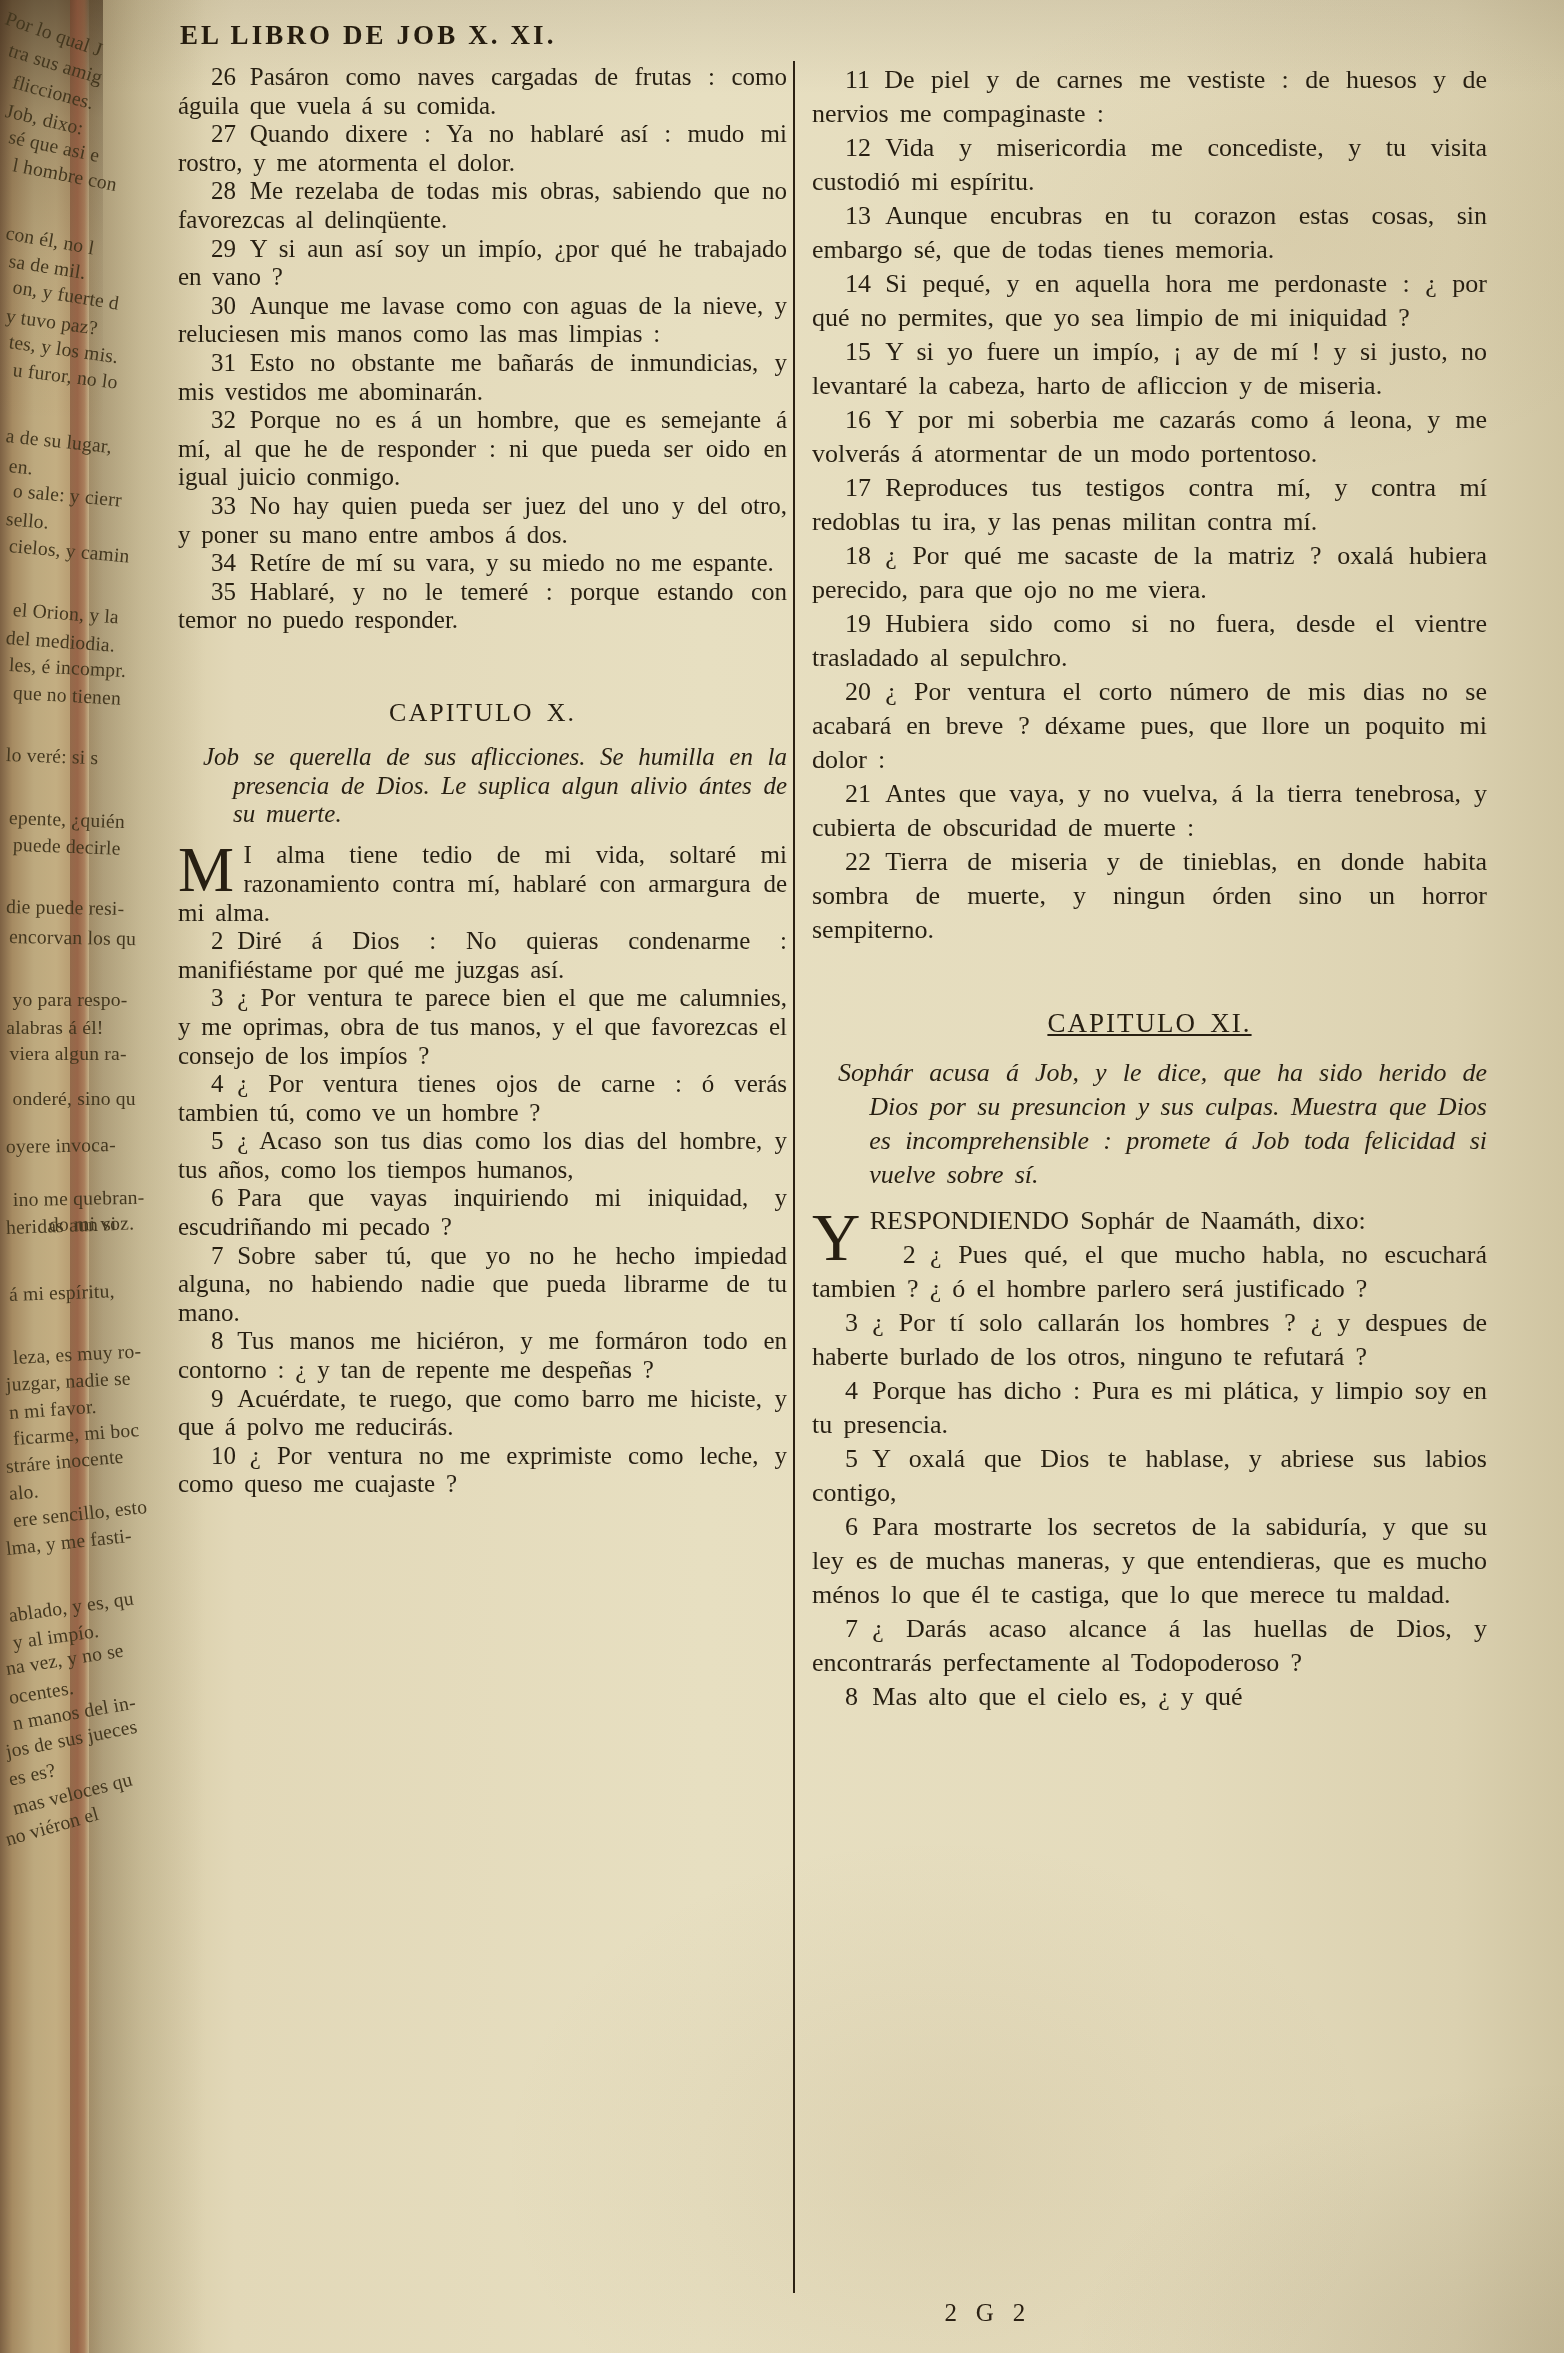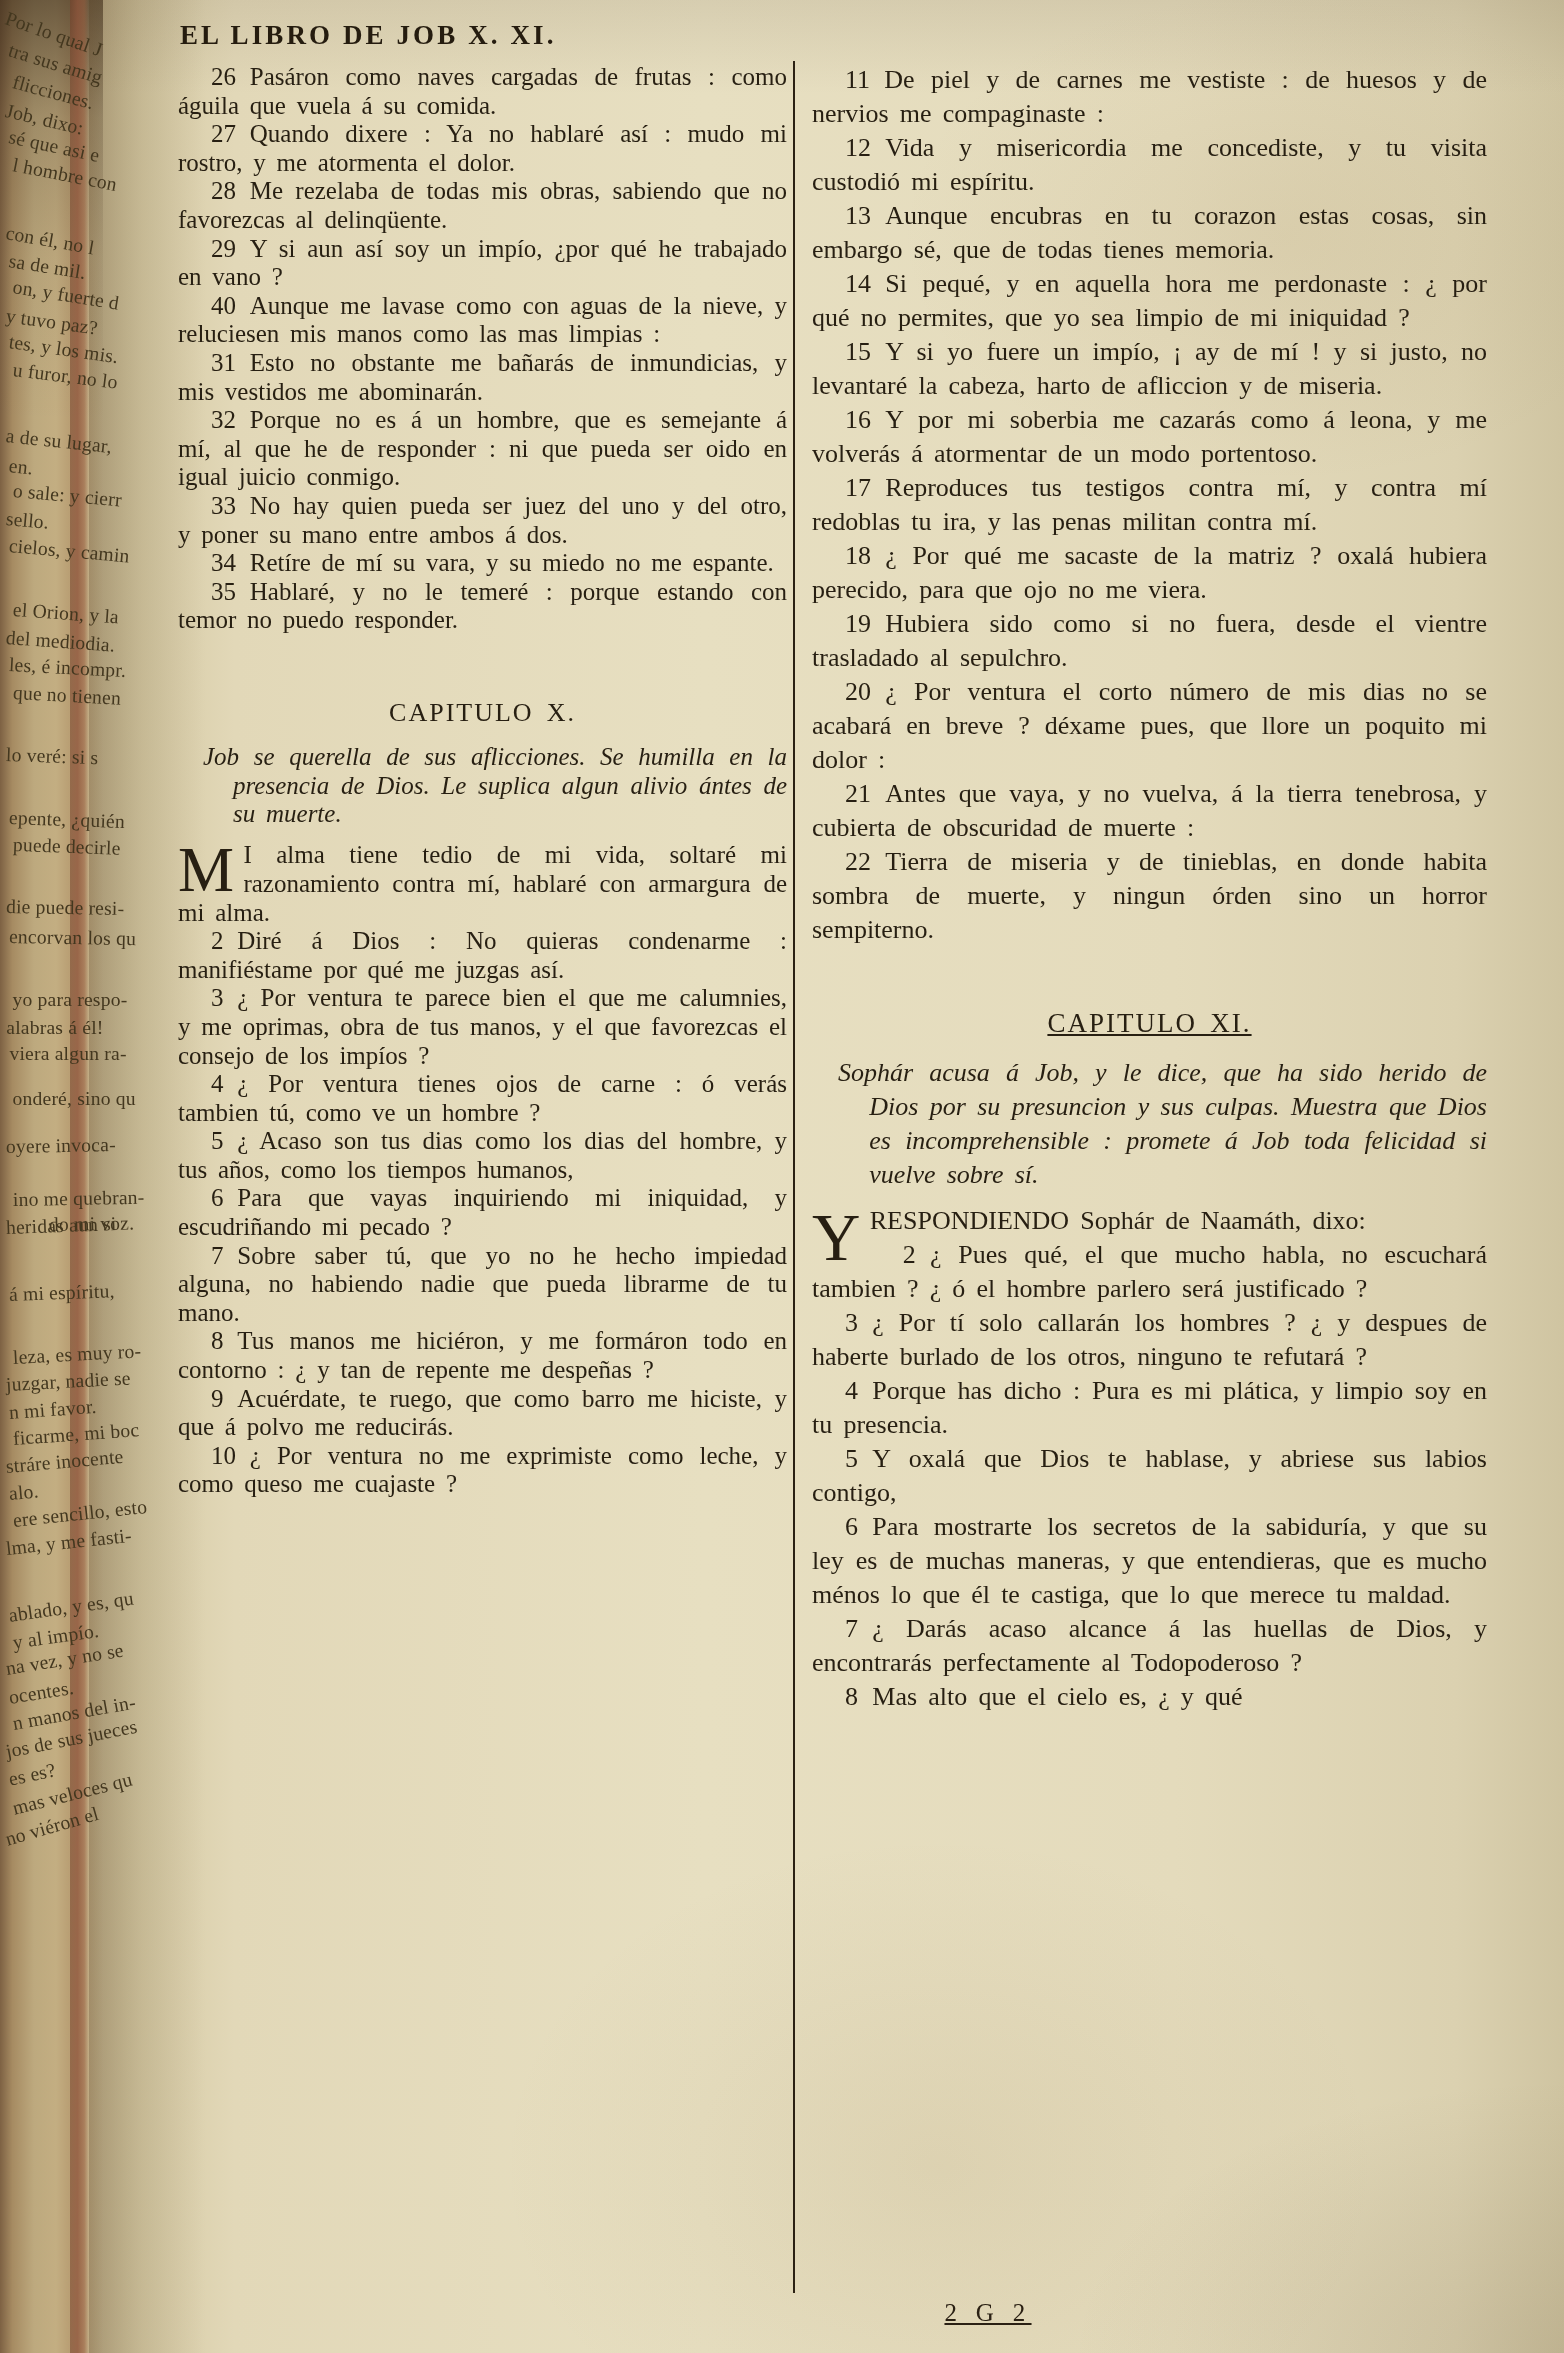--- a/index.html
+++ b/index.html
@@ -106,21 +106,20 @@
   }
   #col-left .chapter-summary { line-height: 28.6px; }
   #col-right .chapter-summary { line-height: 34px; }
   #footer {
     position: absolute; left: 906px; top: 2299px; width: 164px;
     text-align: center;
     font-size: 25px;
     letter-spacing: 6.3px;
     color: #2a2013;
     z-index: 4;
-    text-decoration: underline;
   }
 </style>
 </head>
 <body>
 
 <div id="page">
   <div id="edge-stack"></div>
   <div id="spine-stripe"></div>
   <div id="spine-shadow"></div>
 
@@ -180,21 +179,21 @@
     </div>
 
   <div id="header">EL LIBRO DE JOB X. XI.</div>
   <div id="divider"></div>
 
   <div id="col-left" class="col">
       <p class="verse"><span class="vnum">26</span><span>Pasáron como naves cargadas de frutas : como águila que vuela á su comida.</span></p>
       <p class="verse"><span class="vnum">27</span><span>Quando dixere : Ya no hablaré así : mudo mi rostro, y me atormenta el dolor.</span></p>
       <p class="verse"><span class="vnum">28</span><span>Me rezelaba de todas mis obras, sabiendo que no favorezcas al delinqüente.</span></p>
       <p class="verse"><span class="vnum">29</span><span>Y si aun así soy un impío, ¿por qué he trabajado en vano ?</span></p>
-      <p class="verse"><span class="vnum">40</span><span>Aunque me lavase como con aguas de la nieve, y reluciesen mis manos como las mas limpias :</span></p>
+      <p class="verse"><span class="vnum">30</span><span>Aunque me lavase como con aguas de la nieve, y reluciesen mis manos como las mas limpias :</span></p>
       <p class="verse"><span class="vnum">31</span><span>Esto no obstante me bañarás de inmundicias, y mis vestidos me abominarán.</span></p>
       <p class="verse"><span class="vnum">32</span><span>Porque no es á un hombre, que es semejante á mí, al que he de responder : ni que pueda ser oido en igual juicio conmigo.</span></p>
       <p class="verse"><span class="vnum">33</span><span>No hay quien pueda ser juez del uno y del otro, y poner su mano entre ambos á dos.</span></p>
       <p class="verse"><span class="vnum">34</span><span>Retíre de mí su vara, y su miedo no me espante.</span></p>
       <p class="verse"><span class="vnum">35</span><span>Hablaré, y no le temeré : porque estando con temor no puedo responder.</span></p>
       <h3 class="chapter-title">CAPITULO X.</h3>
       <p class="chapter-summary">Job se querella de sus aflicciones. Se humilla en la presencia de Dios. Le suplica algun alivio ántes de su muerte.</p>
       <p class="verse first-verse"><span class="dropcap">M</span><span>I alma tiene tedio de mi vida, soltaré mi razonamiento contra mí, hablaré con armargura de mi alma.</span></p>
       <p class="verse"><span class="vnum">2</span><span>Diré á Dios : No quieras condenarme : manifiéstame por qué me juzgas así.</span></p>
       <p class="verse"><span class="vnum">3</span><span>¿ Por ventura te parece bien el que me calumnies, y me oprimas, obra de tus manos, y el que favorezcas el consejo de los impíos ?</span></p>

